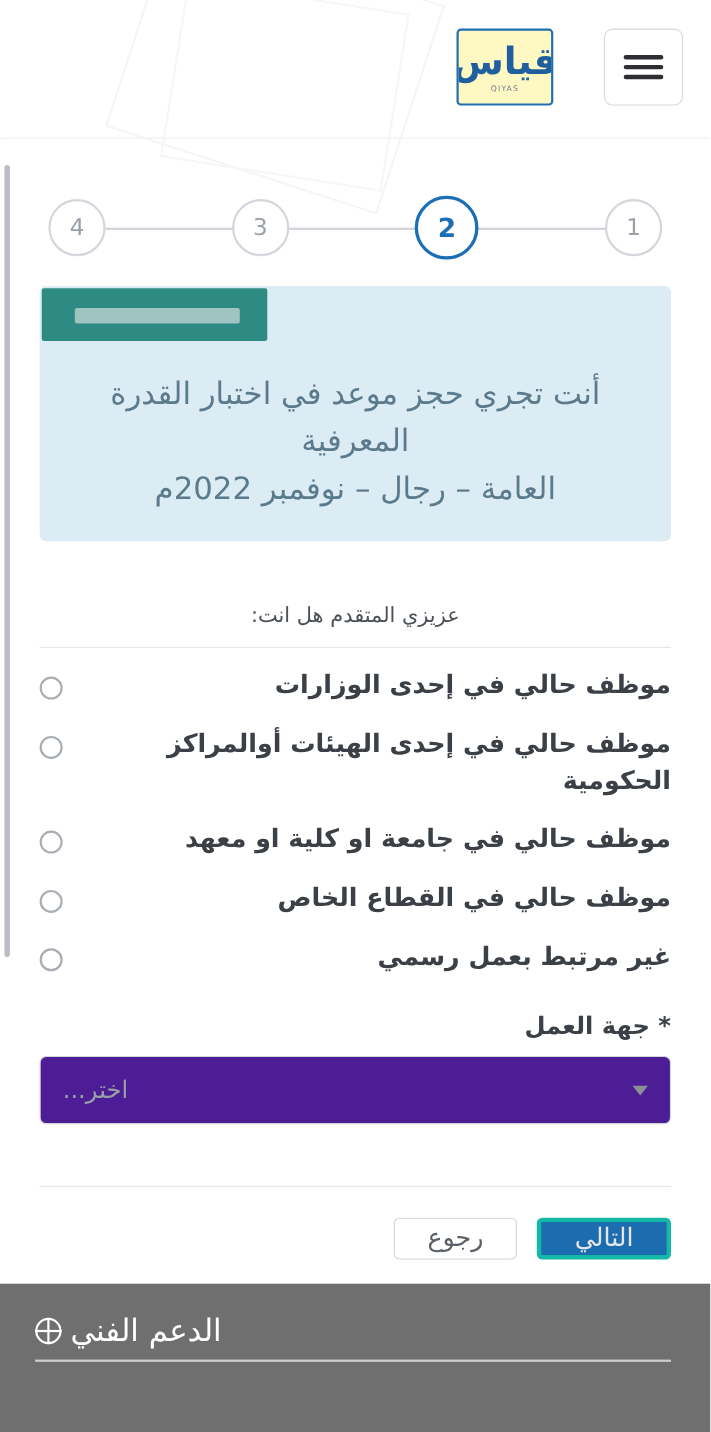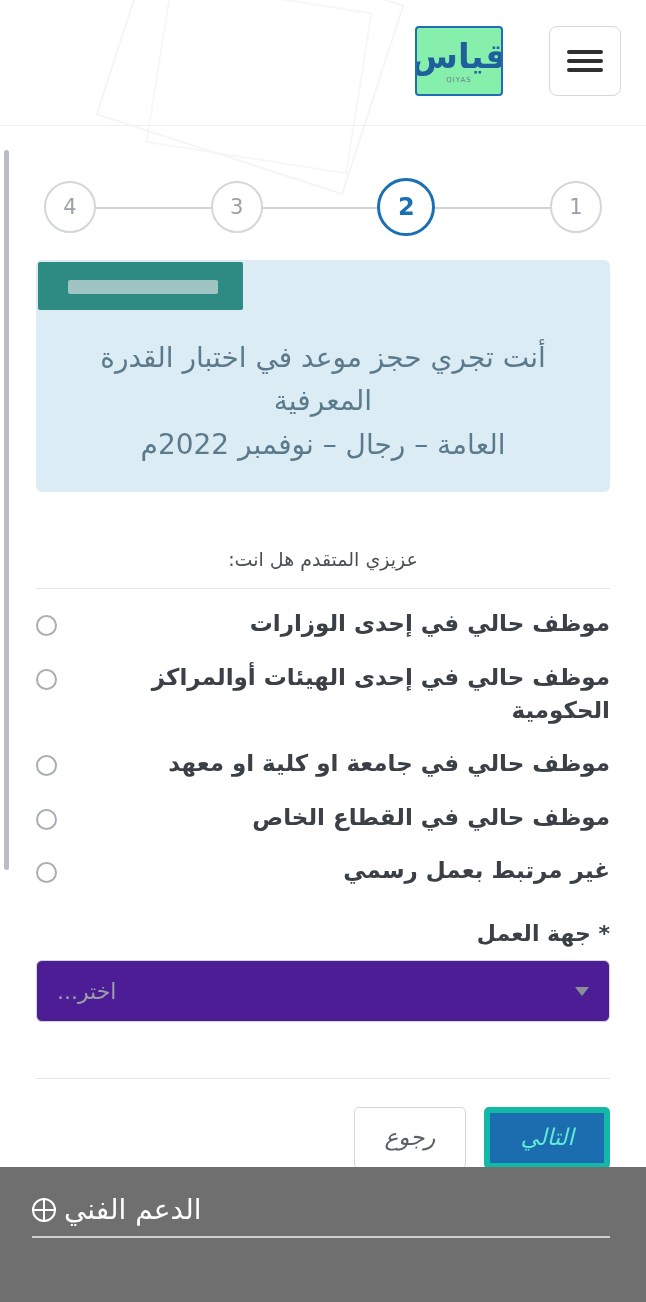--- a/index.html
+++ b/index.html
@@ -39,21 +39,21 @@
     width: 200px; height: 160px;
     border: 2px solid #f4f5f7;
     transform: rotate(-9deg);
   }
   .logo {
     position: absolute;
     top: 26px; left: 415px;
     width: 88px; height: 70px;
     border: 2px solid #1f6fb2;
     border-radius: 4px;
-    background: #86efac;
+    background: #fef9c3;
     display: flex; align-items: center; justify-content: center;
     flex-direction: column;
     overflow: hidden;
   }
   .logo-mark {
     font-size: 34px; font-weight: bold; color: #1f5f9e;
     line-height: 1; letter-spacing: -2px;
   }
   .logo-sub {
     font-size: 7px; color: #6d7c8a; margin-top: 3px; letter-spacing: 1px;
@@ -238,29 +238,28 @@
     margin-top: 28px;
     display: flex;
     flex-direction: row;
     justify-content: flex-start;
     gap: 18px;
     padding-bottom: 40px;
   }
   .btn {
     font-size: 23px;
     border-radius: 5px;
-    padding: 12px 30px;
+    padding: 2px 30px;
     cursor: pointer;
     line-height: 1.1;
-    font-style: italic;
   }
   .btn-primary {
     background: #1c6cb0;
-    color: #5eead4;
-    border: 6px solid #14b8a6;
+    color: #e5e5e5;
+    border: 4px solid #14b8a6;
     font-weight: normal;
   }
   .btn-secondary {
     background: #ffffff;
     color: #5a6068;
     border: 1px solid #d2d5da;
   }
 
   
   .footer {

